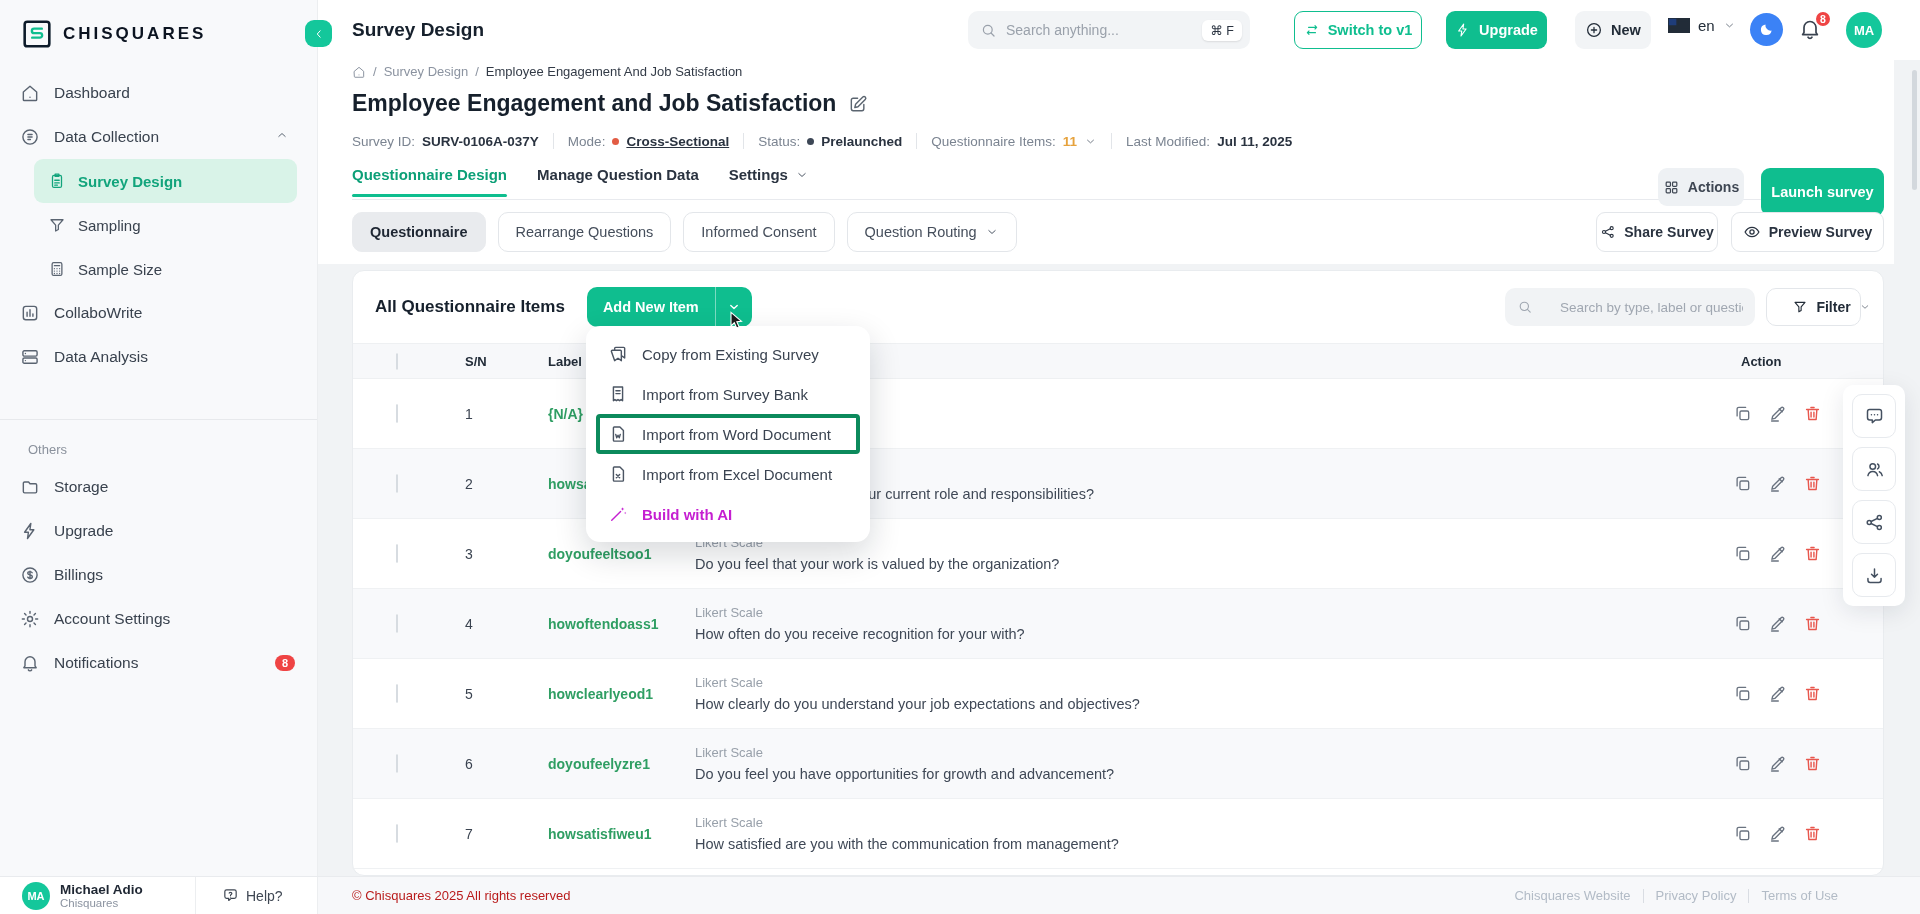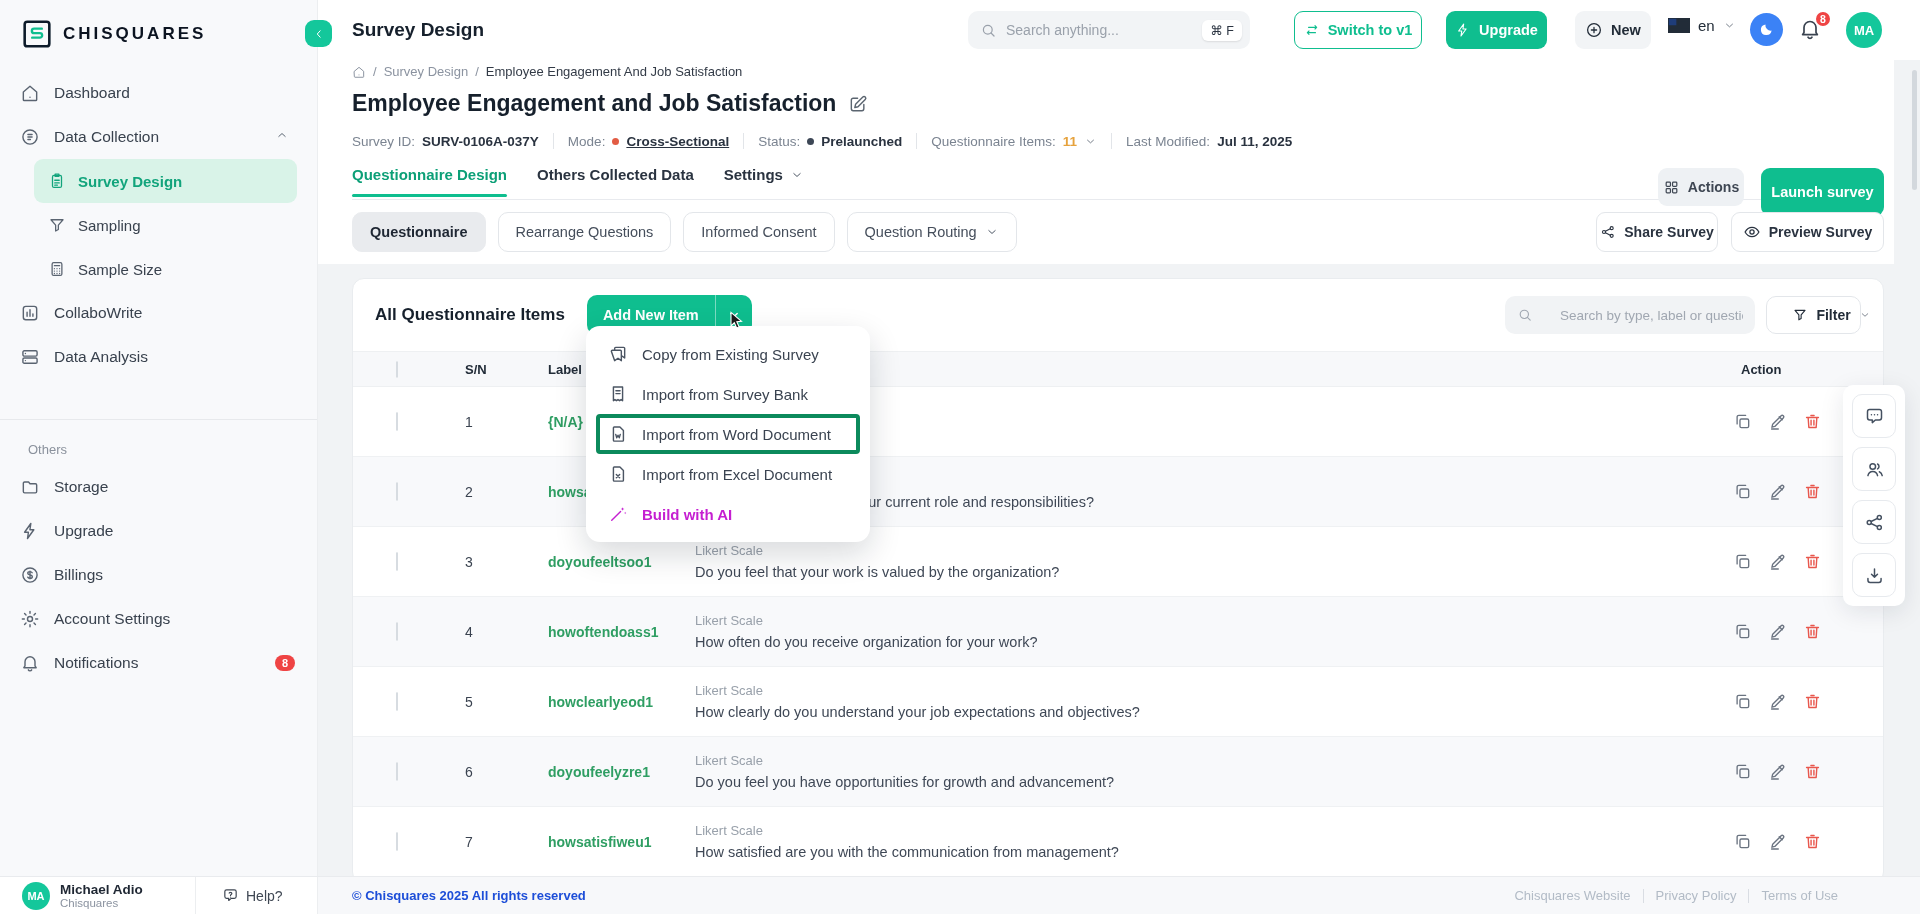--- a/index.html
+++ b/index.html
@@ -77,21 +77,21 @@
   .btn-launch{position:absolute; left:1443px; top:168px; width:123px; height:48px; background:var(--green); color:#fff; font-weight:600; z-index:4;}
 
   .chips-row{position:absolute; left:34px; top:212px; display:flex; gap:12px; z-index:4;}
   .chip{height:40px; padding:0 17px; border-radius:10px; display:flex; align-items:center; gap:8px; font-size:14.5px; color:#454e5b; background:#fff; border:1px solid var(--chip-line); cursor:pointer;}
   .chip.active{background:#e9ebee; border-color:#e9ebee; color:#1f2733; font-weight:600;}
   .btn-share{position:absolute; left:1278px; top:212px; height:40px; width:122px; z-index:4;}
   .btn-preview{position:absolute; left:1413px; top:212px; height:40px; width:153px; z-index:4;}
   .btn-outline{background:#fff; border:1px solid var(--chip-line); color:#2a3340; font-weight:600; font-size:14px;}
 
   
-  .card{position:absolute; left:34px; top:278px; width:1532px; height:606px; background:#fff; border:1px solid #e9ecef; border-radius:12px; z-index:1; overflow:hidden;}
+  .card{position:absolute; left:34px; top:270px; width:1532px; height:606px; background:#fff; border:1px solid #e9ecef; border-radius:12px; z-index:1; overflow:hidden;}
   .card-head{display:flex; align-items:center; height:72px; padding:0 22px;}
   .card-title{font-size:17px; font-weight:700; color:var(--ink);}
   .add-btn{margin-left:22px; height:40px; border-radius:10px; background:var(--green); color:#fff; display:flex; align-items:stretch; overflow:hidden; cursor:pointer;}
   .add-btn-main{display:flex; align-items:center; padding:0 16px; font-size:14.5px; font-weight:600;}
   .add-btn-caret{display:flex; align-items:center; padding:0 11px; border-left:1px solid rgba(255,255,255,.45);}
   .tbl-search{margin-left:auto; width:250px; height:38px; background:#f1f3f5; border-radius:10px; display:flex; align-items:center; gap:27px; padding:0 12px; color:#a0a7b1;}
   .tbl-search input{border:none; outline:none; background:transparent; flex:1; font-size:13.5px; font-family:inherit; color:#3a4350;}
   .tbl-search input::placeholder{color:#a0a7b1;}
   .filter-btn{margin-left:11px; width:95px; height:38px; border-radius:10px; background:#fff; border:1px solid var(--chip-line); display:flex; align-items:center; justify-content:center; gap:8px; font-size:14px; font-weight:600; color:#222c38; cursor:pointer;padding-left:36px;}
 
@@ -125,21 +125,21 @@
   
   .footer{position:absolute; left:0; bottom:0; width:1920px; height:38px; border-top:1px solid #e9ebee; z-index:20; display:flex;}
   .footer-left{width:318px; height:100%; background:#fff; border-right:1px solid #eceef0; display:flex; align-items:center; position:relative;}
   .fl-user{display:flex; align-items:center; gap:10px; padding-left:22px;}
   .fl-avatar{width:28px; height:28px; border-radius:50%; background:#14c79b; color:#fff; font-size:11px; font-weight:700; display:flex; align-items:center; justify-content:center;}
   .fl-name{font-size:13.5px; font-weight:700; color:#1f2733; line-height:1.15;}
   .fl-org{font-size:11.5px; color:#8b93a0;}
   .fl-div{position:absolute; left:195px; top:0; bottom:0; width:1px; background:#eceef0;}
   .fl-help{position:absolute; left:222px; display:flex; align-items:center; gap:7px; font-size:14px; color:#3f4753; cursor:pointer;}
   .footer-main{flex:1; background:#f7f8fa; display:flex; align-items:center; padding:0 82px 0 34px;}
-  .copyright{font-size:13px; color:#1d4ed8;font-weight:bold;}
+  .copyright{font-size:13px; color:#b91c1c;}
   .flinks{margin-left:auto; display:flex; align-items:center; gap:12px; font-size:13px; color:#b2bbc6;}
   .flink{cursor:pointer;}
   .flink-sep{width:1px; height:14px; background:#d9dde3;}
 </style>
 </head>
 <body>
 
 <aside class="sidebar">
   <div class="logo-row">
     <span class="ic">
@@ -416,21 +416,21 @@
         <span class="meta-label">Last Modified:</span>
         <span class="meta-value">Jul 11, 2025</span>
       </span>
     </div>
 
   <div class="tabs-row" id="tabs-row">
       <div class="tab active">
         <span>Questionnaire Design</span>
       </div>
       <div class="tab">
-        <span>Others Collected Data</span>
+        <span>Manage Question Data</span>
       </div>
       <div class="tab">
         <span>Settings</span>
         <span class="ic" style="color:#4b5563">
           <svg width="14" height="14" viewBox="0 0 24 24">
             <path d="m6.5 9.5 5.5 5 5.5-5"></path>
           </svg>
         </span>
       </div>
     </div>
@@ -612,21 +612,21 @@
               </svg>
             </span>
           </div>
         </div>
         <div class="tgrid trow alt">
           <div><span class="checkbox"></span></div>
           <div class="sn">4</div>
           <div class="qlabel">howoftendoass1</div>
           <div>
             <div class="qtype">Likert Scale</div>
-            <div class="qtext">How often do you receive organization for your work?</div>
+            <div class="qtext">How often do you receive recognition for your with?</div>
           </div>
           <div class="row-actions">
             <span class="act">
               <svg width="19" height="19" viewBox="0 0 24 24" fill="none" stroke="currentColor" stroke-width="1.7" stroke-linecap="round" stroke-linejoin="round">
                 <rect x="8.8" y="8.8" width="11" height="11" rx="1.8"></rect>
                 <path d="M5.2 15V6.4a2.2 2.2 0 0 1 2.2-2.2H16"></path>
               </svg>
             </span>
             <span class="act">
               <svg width="19" height="19" viewBox="0 0 24 24" fill="none" stroke="currentColor" stroke-width="1.7" stroke-linecap="round" stroke-linejoin="round">

